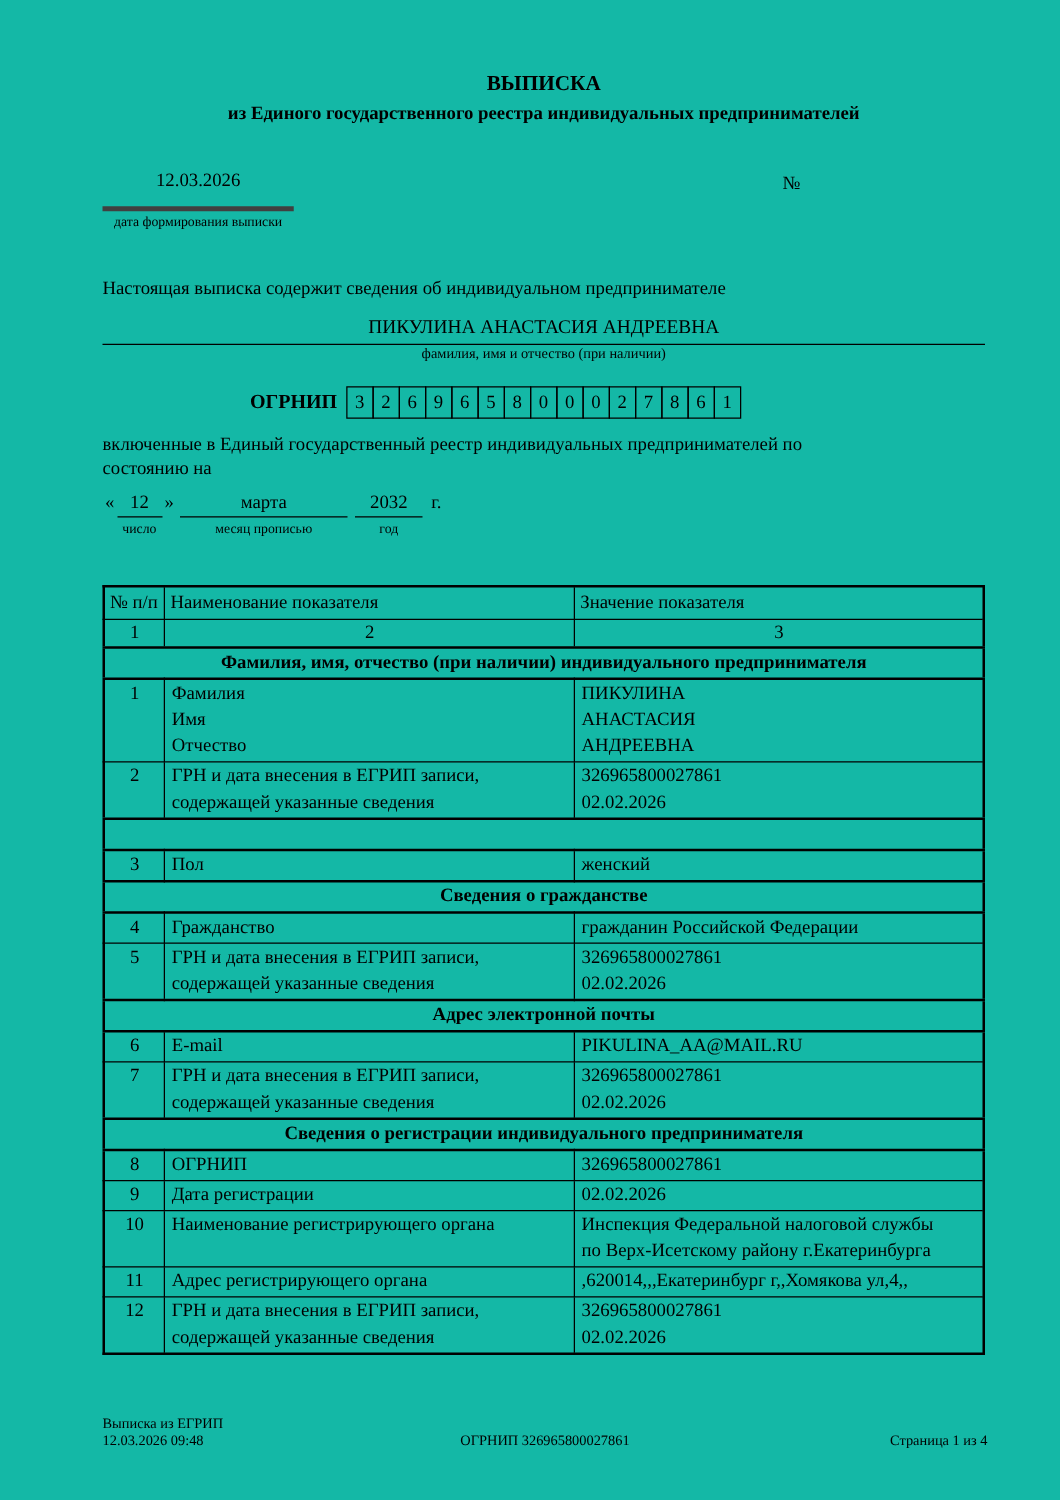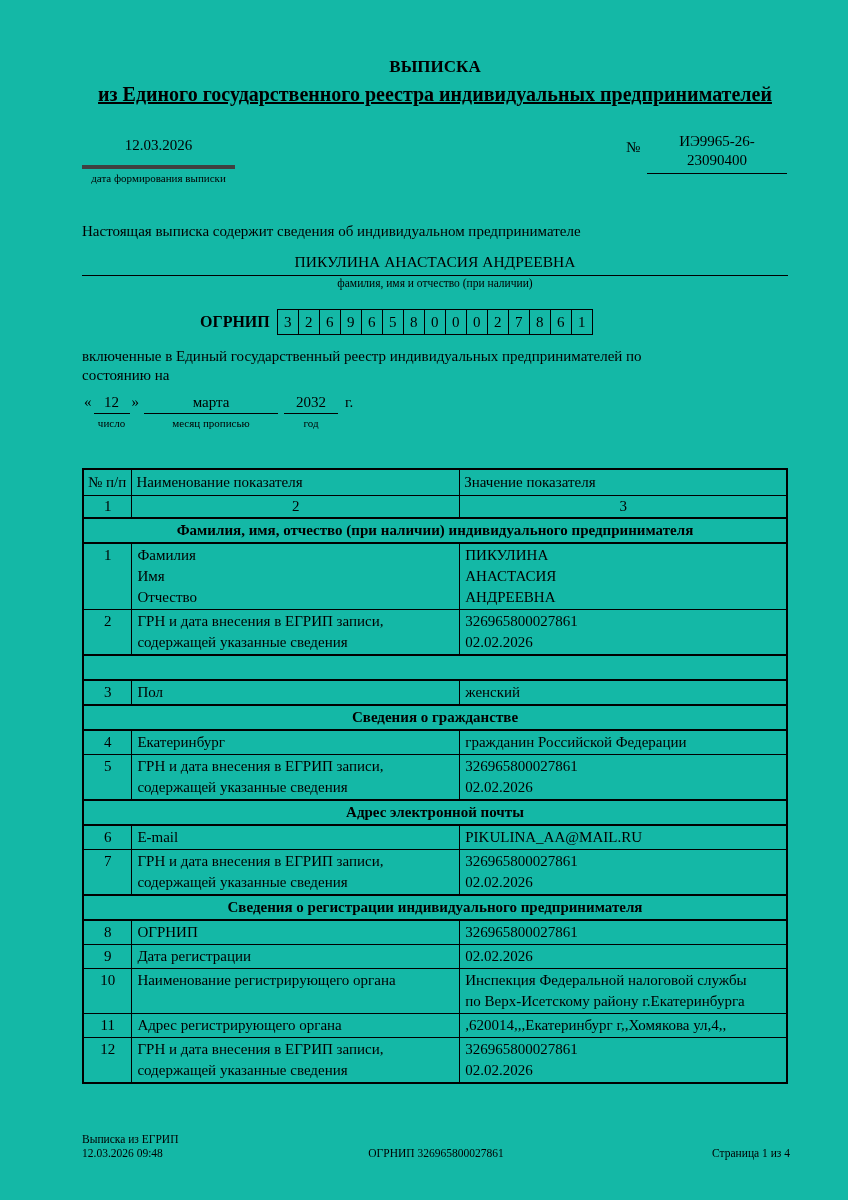--- a/index.html
+++ b/index.html
@@ -6,21 +6,21 @@
   .page {
     position:relative; width:848px; height:1200px; background:#14b8a6;
     color:#000; font-family:"Liberation Serif", serif; overflow:hidden;
   }
   .title {
     position:absolute; top:57px; left:82px; width:706px;
     text-align:center; font-weight:bold; font-size:17px;
   }
   .subtitle {
     position:absolute; top:83px; left:82px; width:706px;
-    text-align:center; font-weight:bold; font-size:20px;text-decoration:underline;
+    text-align:center; font-weight:bold; font-size:15px;
   }
   .form-date { position:absolute; left:82px; top:137px; width:153px; text-align:center; }
   .form-date .value { display:block; font-size:15px; padding-bottom:11px; border-bottom:4px solid #404040; }
   .form-date .caption { display:block; font-size:11px; margin-top:3px; }
 
   .num-sign { position:absolute; left:626px; top:139px; font-size:15px; }
   .doc-num { position:absolute; left:647px; top:132px; width:140px; text-align:center; }
   .doc-num .value { display:block; font-size:15px; line-height:19px; padding-bottom:3px;
                     border-bottom:1px solid #000; white-space:pre-line; }
 
@@ -76,24 +76,20 @@
 
   <div class="title">ВЫПИСКА</div>
   <div class="subtitle">из Единого государственного реестра индивидуальных предпринимателей</div>
 
   <div class="form-date">
     <span class="value">12.03.2026</span>
     <span class="caption">дата формирования выписки</span>
   </div>
 
   <span class="num-sign">№</span>
-  <div class="doc-num">
-    <span class="value">ИЭ9965-26-
-23090400</span>
-  </div>
 
   <div class="lead">Настоящая выписка содержит сведения об индивидуальном предпринимателе</div>
 
   <div class="name-block">
     <span class="value">ПИКУЛИНА АНАСТАСИЯ АНДРЕЕВНА</span>
     <span class="caption">фамилия, имя и отчество (при наличии)</span>
   </div>
 
   <div class="ogrnip">
     <span class="label">ОГРНИП</span>
@@ -179,21 +175,21 @@
         <tr class="data">
           <td class="num-cell">3</td>
           <td class="name-cell">Пол</td>
           <td class="val-cell">женский</td>
         </tr>
         <tr class="section">
           <td colspan="3">Сведения о гражданстве</td>
         </tr>
         <tr class="data">
           <td class="num-cell">4</td>
-          <td class="name-cell">Екатеринбург</td>
+          <td class="name-cell">Гражданство</td>
           <td class="val-cell">гражданин Российской Федерации</td>
         </tr>
         <tr class="data">
           <td class="num-cell">5</td>
           <td class="name-cell">ГРН и дата внесения в ЕГРИП записи,
 содержащей указанные сведения</td>
           <td class="val-cell">326965800027861
 02.02.2026</td>
         </tr>
         <tr class="section">

